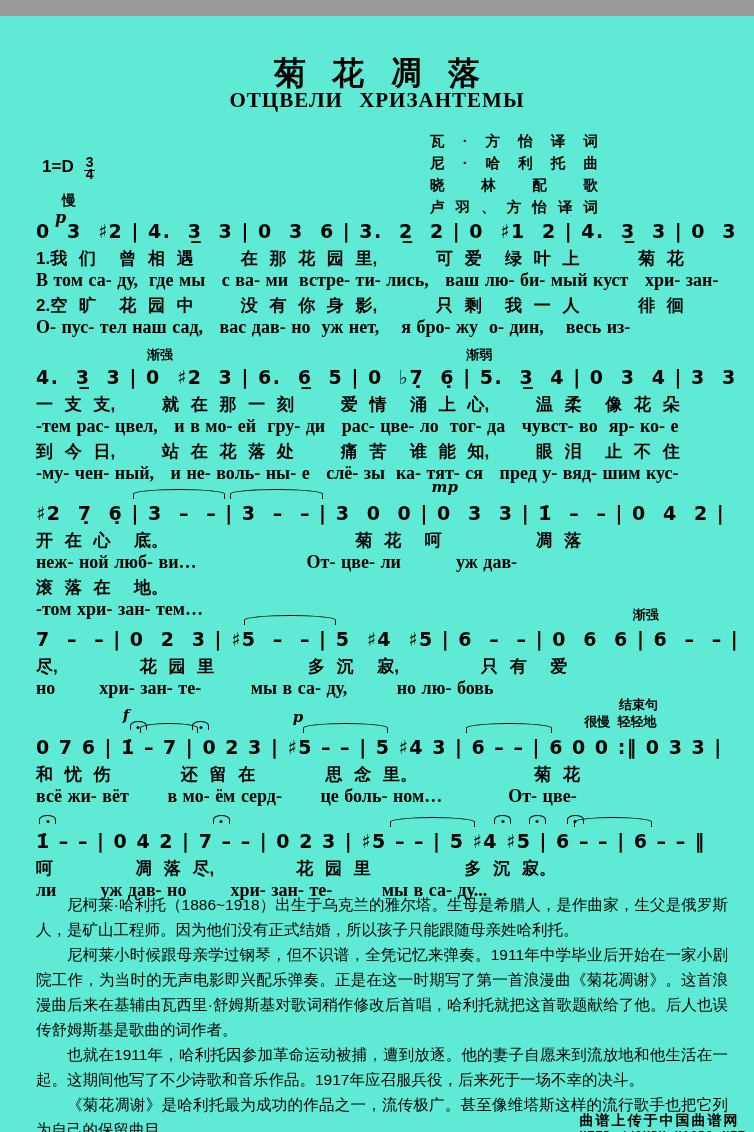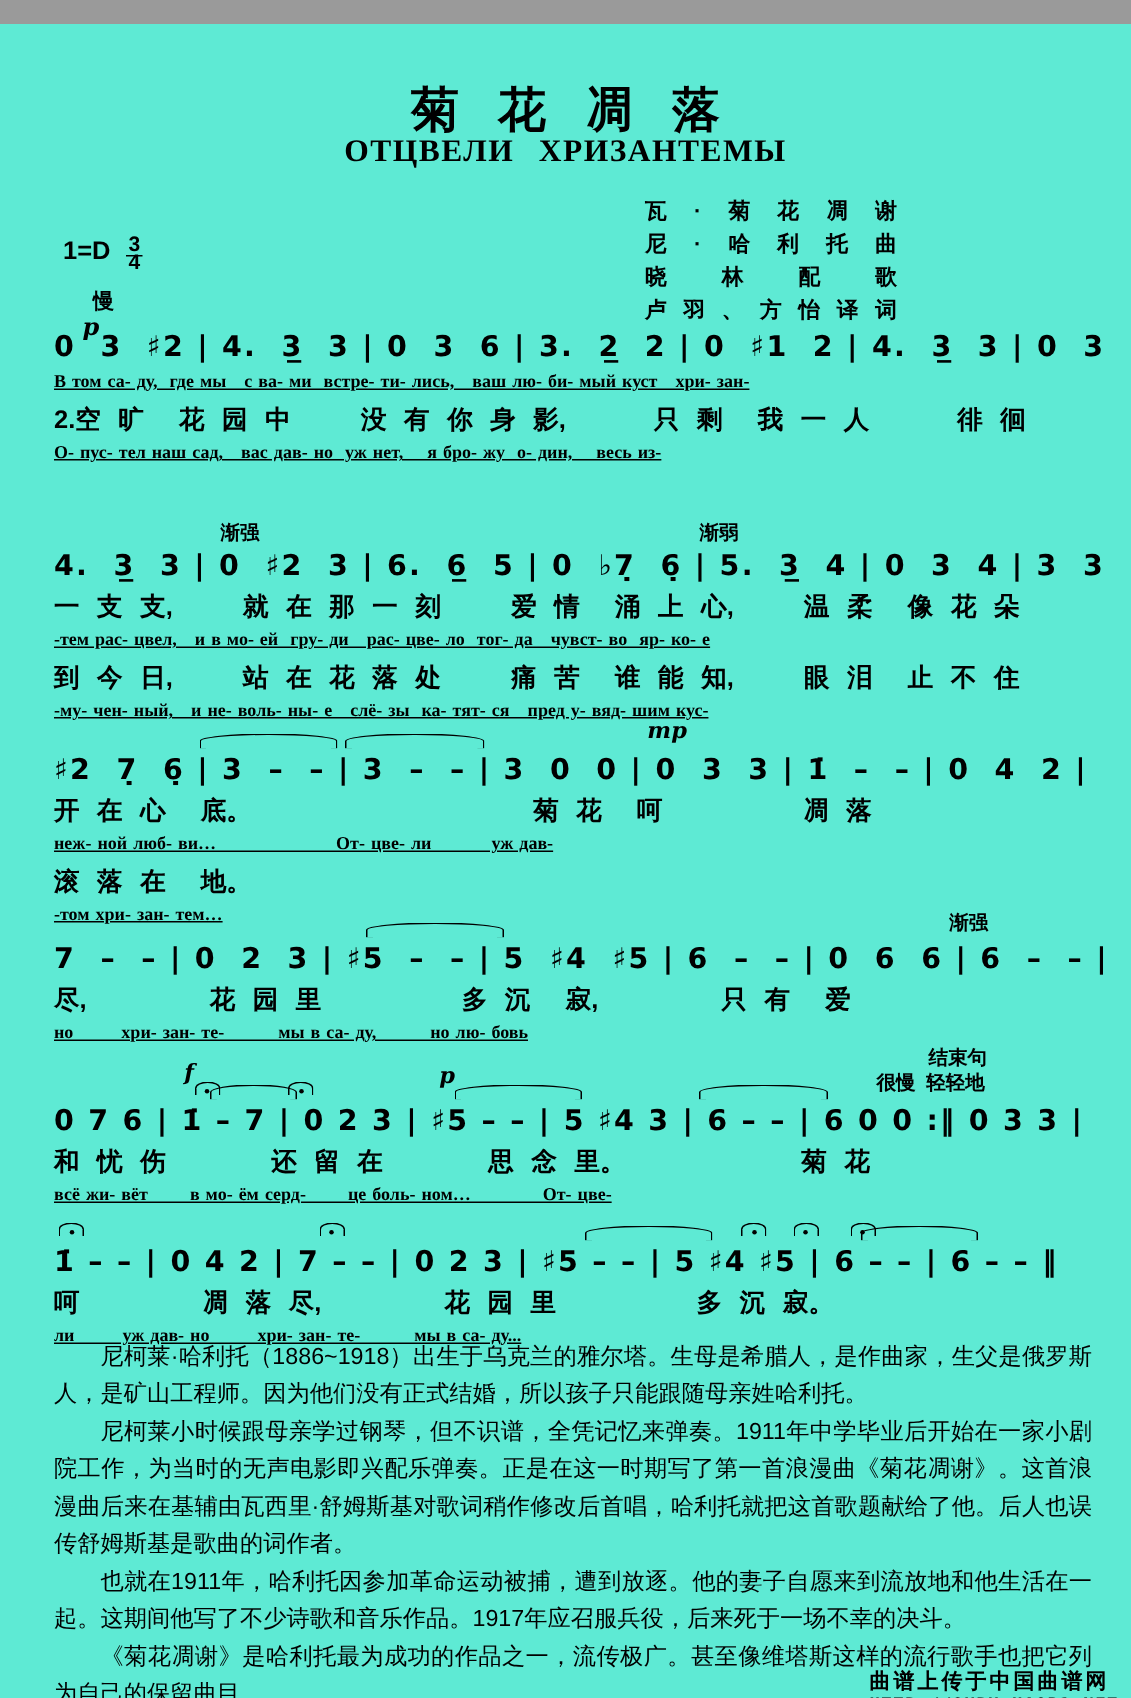--- a/index.html
+++ b/index.html
@@ -21,22 +21,22 @@
   .frac .num{border-bottom:1.5px solid #000;padding:0 2px;}
   .tempo{position:absolute;left:62px;top:176px;font-size:14px;font-weight:bold;}
   .startdyn{position:absolute;left:55px;top:192px;font-family:"DejaVu Serif",serif;
             font-style:italic;font-weight:bold;font-size:16px;}
   
   .systems{position:absolute;left:0;top:0;width:100%;height:100%;}
   .system{position:absolute;left:36px;width:694px;}
   .notes{font-family:"DejaVu Sans",sans-serif;font-weight:bold;font-size:19px;
          letter-spacing:1.5px;white-space:pre;line-height:26px;}
   .lz{font-size:17px;font-weight:600;white-space:pre;line-height:23px;word-spacing:7px;margin-top:3px;}
-  .lr{font-family:"Liberation Serif",serif;font-weight:bold;font-size:12px;
-      white-space:pre;line-height:21px;word-spacing:1px;text-decoration:underline;}
+  .lr{font-family:"Liberation Serif",serif;font-weight:bold;font-size:18px;
+      white-space:pre;line-height:21px;word-spacing:1px;}
   .mtext{position:absolute;font-size:13px;font-weight:bold;white-space:pre;text-align:center;}
   .mtext.dyn{font-family:"DejaVu Serif",serif;font-style:italic;font-size:15px;}
   .arc{position:absolute;height:9px;border:1.6px solid #000;border-bottom:none;
        border-radius:50% 50% 0 0;}
   .fermata{position:absolute;width:15px;height:8px;border:1.6px solid #000;border-bottom:none;
            border-radius:50% 50% 0 0;}
   .fermata::after{content:"";position:absolute;left:50%;top:4px;width:3px;height:3px;
                   background:#000;border-radius:50%;transform:translateX(-50%);}
   
   .bio{position:absolute;left:36px;top:876px;width:692px;}
@@ -49,36 +49,37 @@
 </style>
 </head>
 <body>
 
 <div class="page">
 
   <div class="title-zh">菊花凋落</div>
   <div class="title-ru">ОТЦВЕЛИ ХРИЗАНТЕМЫ</div>
 
   <div class="credits">
-      <div class="credit">瓦·菊花凋谢</div>
+      <div class="credit">瓦·方怡译词</div>
       <div class="credit">尼·哈利托曲</div>
       <div class="credit">晓林配歌</div>
       <div class="credit">卢羽、方怡译词</div>
     </div>
 
   <div class="keysig">
     <span>1=D</span><span class="frac"><span class="num">3</span><br><span>4</span></span>
   </div>
 
   <div class="tempo">慢</div>
   <div class="startdyn">p</div>
 
   <div class="systems">
       <div class="system" style="top: 202px;">
         <div class="notes">0  3  ♯2 | 4.  3̲  3 | 0  3  6 | 3.  2̲  2 | 0  ♯1  2 | 4.  3̲  3 | 0  3  7̲̣ |</div>
+        <div class="lz">1.我 们  曾 相 遇    在 那 花 园 里,     可 爱  绿 叶 上     菊 花</div>
         <div class="lr">В том са- ду,  где мы   с ва- ми  встре- ти- лись,   ваш лю- би- мый куст   хри- зан-</div>
         <div class="lz">2.空 旷  花 园 中    没 有 你 身 影,     只 剩  我 一 人     徘 徊</div>
         <div class="lr">О- пус- тел наш сад,   вас дав- но  уж нет,    я бро- жу  о- дин,    весь из-</div>
       </div>
       <div class="system" style="top: 348px;">
         <div class="mtext" style="left: 16%; top: -18px;">渐强</div>
         <div class="mtext" style="left: 62%; top: -18px;">渐弱</div>
         <div class="notes">4.  3̲  3 | 0  ♯2  3 | 6.  6̲  5 | 0  ♭7̣  6̣ | 5.  3̲  4 | 0  3  4 | 3  3  3 |</div>
         <div class="lz">一 支 支,    就 在 那 一 刻    爱 情  涌 上 心,    温 柔  像 花 朵</div>
         <div class="lr">-тем рас- цвел,   и в мо- ей  гру- ди   рас- цве- ло  тог- да   чувст- во  яр- ко- е</div>

